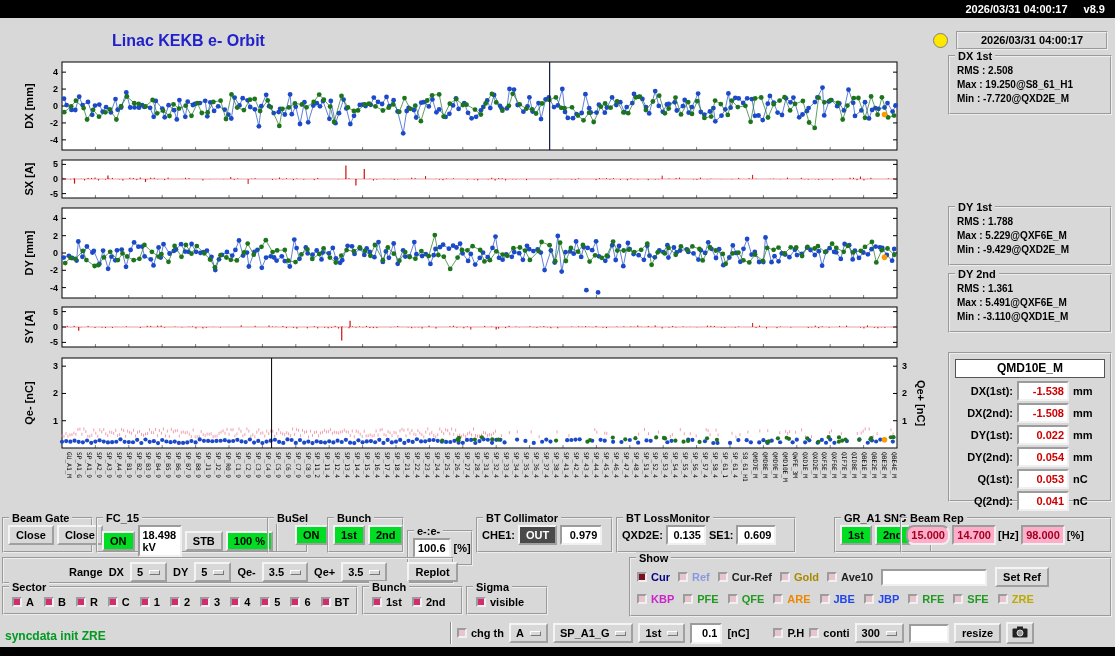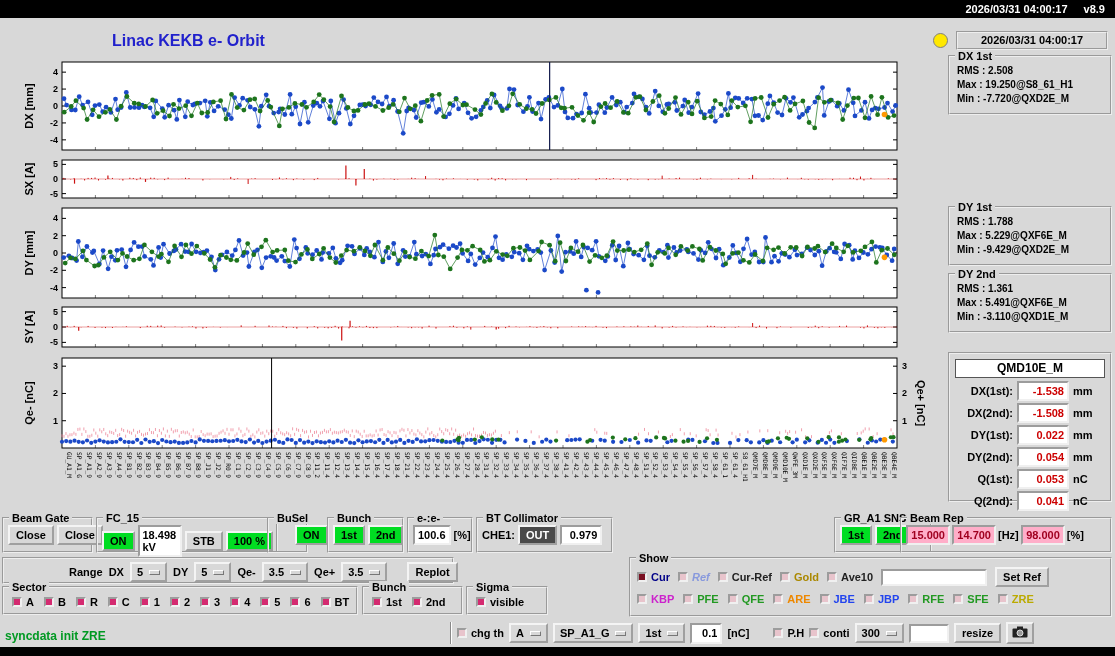--- a/index.html
+++ b/index.html
@@ -1947,50 +1947,59 @@
   </div>
 
   <div class="group" style="left:327px;top:517px;width:77px;height:36px;">
     <span class="leg">Bunch</span>
     <div class="grow">
       <button class="btn on">1st</button>
       <button class="btn on">2nd</button>
     </div>
   </div>
 
-  <div class="group" style="left:407px;top:517px;width:66px;height:36px;">
+  <div class="group" style="left:407px;top:530px;width:66px;height:36px;">
     <span class="leg">e-:e-</span>
     <div class="grow">
       <span class="entry" style="width:38px;text-align:right;">100.6</span>
       <span class="lbl">[%]</span>
     </div>
   </div>
 
   <div class="group" style="left:476px;top:517px;width:137px;height:36px;">
     <span class="leg">BT Collimator</span>
     <div class="grow">
       <span class="lbl">CHE1:</span>
       <button class="btn dark">OUT</button>
       <span class="entry" style="width:42px;text-align:right;">0.979</span>
     </div>
   </div>
 
+  <div class="group" style="left:616px;top:517px;width:180px;height:36px;">
+    <span class="leg">BT LossMonitor</span>
+    <div class="grow">
+      <span class="lbl">QXD2E:</span>
+      <span class="entry" style="width:40px;text-align:right;">0.135</span>
+      <span class="lbl">SE1:</span>
+      <span class="entry" style="width:40px;text-align:right;">0.609</span>
+    </div>
+  </div>
 
   <div class="group" style="left:834px;top:517px;width:98px;height:36px;">
     <span class="leg">GR_A1 SNSR</span>
     <div class="grow">
       <button class="btn on">1st</button>
       <button class="btn on">2nd</button>
     </div>
   </div>
 
   <div class="group" style="left:900px;top:517px;width:212px;height:36px;">
     <span class="leg">Beam Rep</span>
     <div class="grow" style="gap:2px;">
-      <span class="entry pink" style="width:44px;">15.000</span>
+      <span class="entry pink" style="width:44px;border-radius:8px;">15.000</span>
       <span class="entry pink" style="width:44px;">14.700</span>
       <span class="lbl">[Hz]</span>
       <span class="entry pink" style="width:44px;">98.000</span>
       <span class="lbl">[%]</span>
     </div>
   </div>
 
   <div class="group" style="left:2px;top:557px;width:452px;height:27px;">
     <div class="grow" style="padding:3px 20px;gap:6px;margin-left:45px;">
       <span class="lbl">Range</span>
@@ -2021,21 +2030,21 @@
   <div class="group" style="left:629px;top:557px;width:483px;height:60px;">
     <span class="leg">Show</span>
     <div class="grow" style="padding:8px 4px 0 6px;gap:8px;">
       <span id="show-row1-items" style="display:inline-flex;gap:8px;">
           <span class="cbitem">
             <span class="cb" style="background: rgb(122, 16, 34);"></span>
             <span class="cblbl" style="color: rgb(0, 0, 136);">Cur</span>
           </span>
           <span class="cbitem">
             <span class="cb" style="background: rgb(232, 196, 204);"></span>
-            <span class="cblbl" style="color: rgb(136, 153, 221); font-style: italic;">Ref</span>
+            <span class="cblbl" style="color: rgb(136, 153, 221);">Ref</span>
           </span>
           <span class="cbitem">
             <span class="cb" style="background: rgb(232, 196, 204);"></span>
             <span class="cblbl" style="color: rgb(34, 34, 34);">Cur-Ref</span>
           </span>
           <span class="cbitem">
             <span class="cb" style="background: rgb(232, 196, 204);"></span>
             <span class="cblbl" style="color: rgb(170, 136, 0);">Gold</span>
           </span>
           <span class="cbitem">

